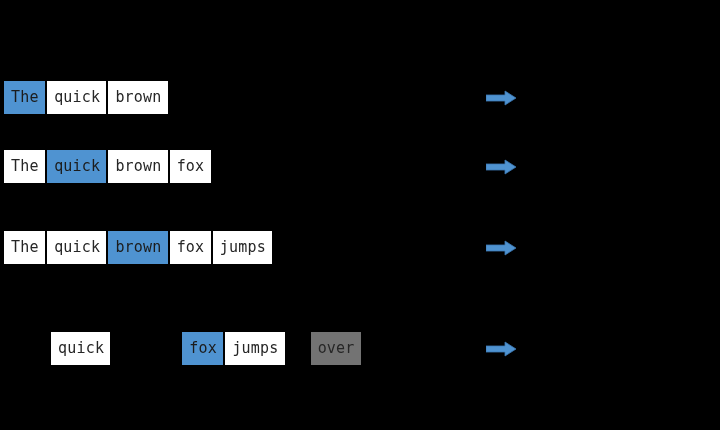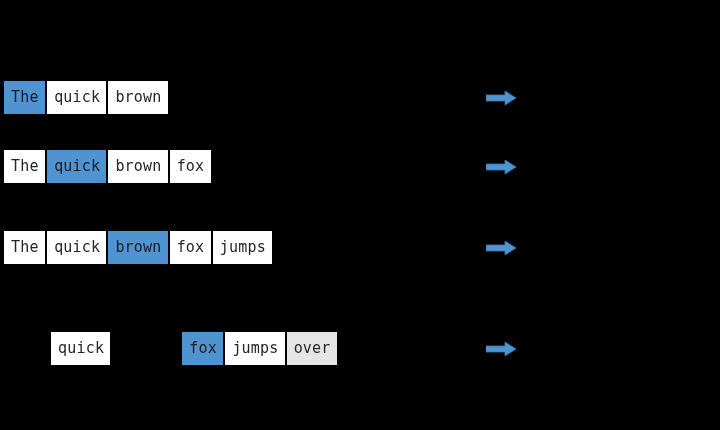--- a/index.html
+++ b/index.html
@@ -92,20 +92,20 @@
     <div class="arrow" style="left: 486px; top: 238px;">
       <svg width="30" height="20" viewBox="0 0 30 20">
         <path d="M0 7 L19 7 L19 3 L30 10 L19 17 L19 13 L0 13 Z" fill="#4f93d1" stroke="#3c7ab5" stroke-width="0.8"></path>
       </svg>
     </div>
     <div class="window-row" style="top: 331px; left: 50px;">
       <div class="token-cell" style="width: 61.25px; background: rgb(255, 255, 255); border-color: rgb(0, 0, 0);">quick</div>
       <div class="token-spacer" style="width: 70px;"></div>
       <div class="token-cell highlight" style="width: 43.15px; background: rgb(79, 147, 209); border-color: rgb(0, 0, 0);">fox</div>
       <div class="token-cell" style="width: 61.25px; background: rgb(255, 255, 255); border-color: rgb(0, 0, 0);">jumps</div>
-      <div class="token-cell" style="width: 52.2px; background: #e5e5e5; border-color: rgb(0, 0, 0);">over</div>
+      <div class="token-cell" style="width: 52.2px; background: #737373; border-color: rgb(0, 0, 0); margin-left: 24px;">over</div>
     </div>
     <div class="arrow" style="left: 486px; top: 339px;">
       <svg width="30" height="20" viewBox="0 0 30 20">
         <path d="M0 7 L19 7 L19 3 L30 10 L19 17 L19 13 L0 13 Z" fill="#4f93d1" stroke="#3c7ab5" stroke-width="0.8"></path>
       </svg>
     </div>
   </div>
 
 </body></html>

